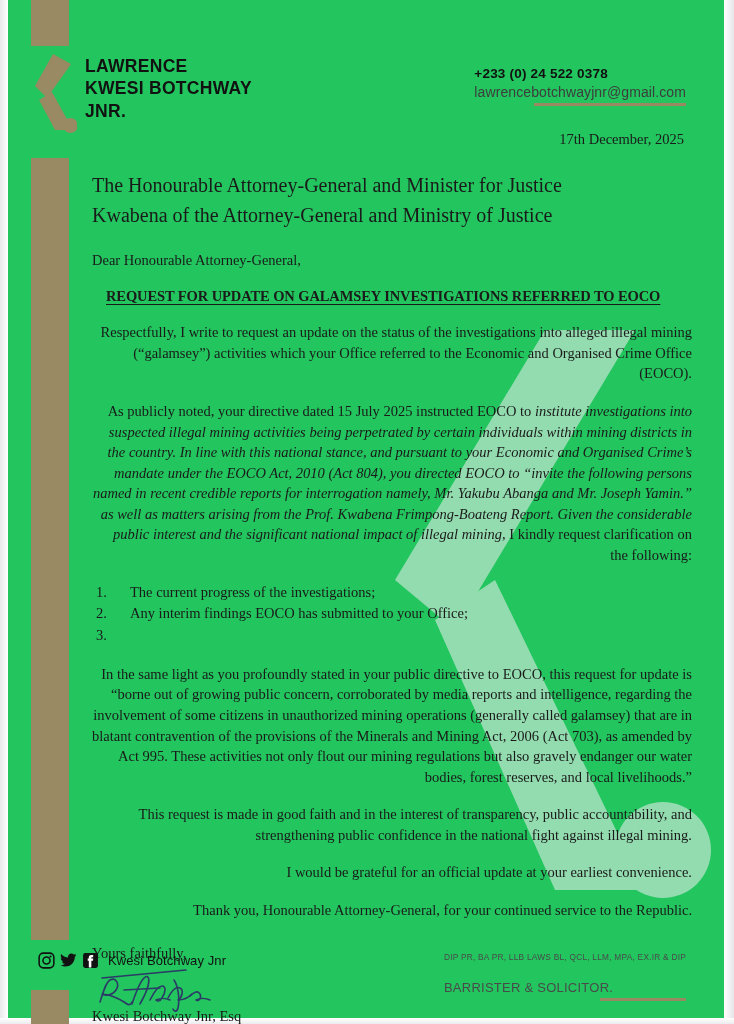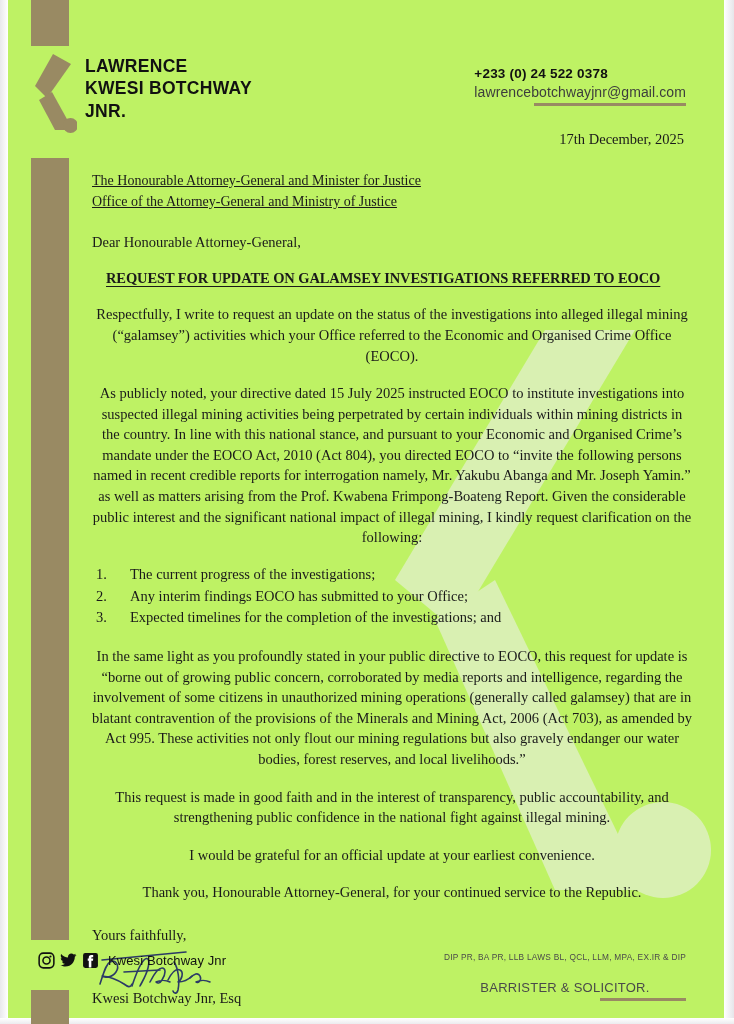--- a/index.html
+++ b/index.html
@@ -4,21 +4,21 @@
 <style>
   html, body {
     margin: 0;
     padding: 0;
     background: #ffffff;
   }
   .page {
     position: relative;
     width: 734px;
     height: 1024px;
-    background: #bef264;
+    background: #22c55e;
     overflow: hidden;
     font-family: "Liberation Serif", serif;
     color: #1a1a1a;
   }
 
   
   .edge-left {
     position: absolute;
     left: 0; top: 0;
     width: 8px; height: 100%;
@@ -133,44 +133,43 @@
     z-index: 2;
   }
   .date-line {
     text-align: right;
     font-size: 14.5px;
     margin-top: 131px;
     padding-right: 8px;
   }
   .recipient {
     margin-top: 23px;
-    font-size: 14px;
+    font-size: 20px;
     line-height: 1.48;
-    text-decoration: underline;
   }
   .salutation {
     margin-top: 22px;
     font-size: 14.5px;
   }
   .subject {
     margin-top: 19px;
     margin-left: 14px;
     font-size: 14.5px;
     font-weight: bold;
     text-decoration: underline;
     text-underline-offset: 3px;
     letter-spacing: -0.1px;
   }
   p.para {
     margin: 17px 0 0 0;
     font-size: 14.5px;
     line-height: 1.42;
-    text-align: center;
-  }
-  .i { }
+    text-align: right;
+  }
+  .i { font-style: italic; }
 
   ol.numbered {
     margin: 16px 0 0 0;
     padding: 0;
     list-style: none;
     font-size: 14.5px;
     line-height: 1.5;
   }
   ol.numbered li {
     display: flex;
@@ -232,21 +231,21 @@
     font-size: 13px;
     color: #111111;
     margin-left: 4px;
     letter-spacing: 0.1px;
   }
 
   .credentials {
     position: absolute;
     right: 48px;
     top: 0px;
-    text-align: center;
+    text-align: left;
     font-family: "Liberation Sans", sans-serif;
     color: #4a4a4a;
   }
   .cred-line1 {
     font-size: 8.3px;
     letter-spacing: 0.25px;
   }
   .cred-line2 {
     font-size: 13px;
     letter-spacing: 0.25px;
@@ -307,21 +306,21 @@
       <div class="contact-rule"></div>
     </div>
   </div>
 
   <div class="doc-body">
 
     <div class="date-line">17th December, 2025</div>
 
     <div class="recipient">
       <div>The Honourable Attorney-General and Minister for Justice</div>
-      <div>Office of the Attorney-General and Ministry of Justice</div>
+      <div>Kwabena of the Attorney-General and Ministry of Justice</div>
     </div>
 
     <div class="salutation">Dear Honourable Attorney-General,</div>
 
     <div class="subject">REQUEST FOR UPDATE ON GALAMSEY INVESTIGATIONS REFERRED TO  EOCO</div>
 
     <p class="para">Respectfully, I write to request an update on the status of the investigations into alleged  illegal mining (“galamsey”) activities which your Office referred to the Economic and  Organised Crime Office (EOCO).</p>
 
     <p class="para"><span>As publicly noted, your directive dated 15 July 2025 instructed EOCO to </span><span class="i">institute  investigations into suspected illegal mining activities being perpetrated by certain individuals  within mining districts in the country. In line with this national stance, and pursuant to your  Economic and Organised Crime’s mandate under the EOCO Act, 2010 (Act 804), you  directed EOCO to “invite the following persons named in recent credible reports for  interrogation namely, Mr. Yakubu Abanga and Mr. Joseph Yamin.”  as well as matters  arising from the Prof. Kwabena Frimpong-Boateng Report. Given the considerable public  interest and the significant national impact of illegal mining</span><span>, I kindly request clarification on  the following:</span></p>
 
@@ -329,21 +328,20 @@
       <li>
         <span class="num">1.</span>
         <span>The current progress of the investigations;</span>
       </li>
       <li>
         <span class="num">2.</span>
         <span>Any interim findings EOCO has submitted to your Office;</span>
       </li>
       <li>
         <span class="num">3.</span>
-        <span>Expected timelines for the completion of the investigations; and</span>
       </li>
     </ol>
 
     <p class="para">In the same light as you profoundly stated in your public directive to EOCO, this request for  update is “borne out of growing public concern, corroborated by media reports and  intelligence, regarding the involvement of some citizens in unauthorized mining operations  (generally called galamsey) that are in blatant contravention of the provisions of the Minerals  and Mining Act, 2006 (Act 703), as amended by Act 995. These activities not only flout our  mining regulations but also gravely endanger our water bodies, forest reserves, and local  livelihoods.”</p>
     <p class="para">This request is made in good faith and in the interest of transparency, public accountability,  and strengthening public confidence in the national fight against illegal mining.</p>
     <p class="para">I would be grateful for an official update at your earliest convenience.</p>
     <p class="para">Thank you, Honourable Attorney-General, for your continued service to the Republic.</p>
 
     <div class="closing">Yours faithfully,</div>
 

